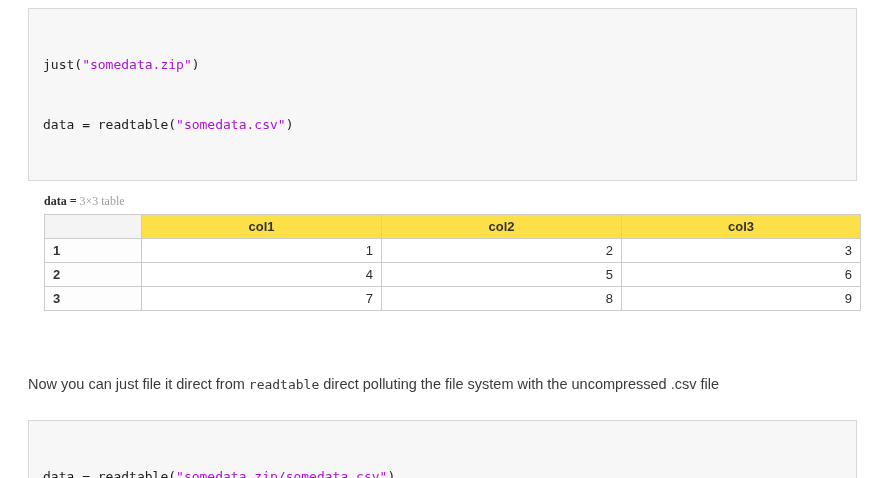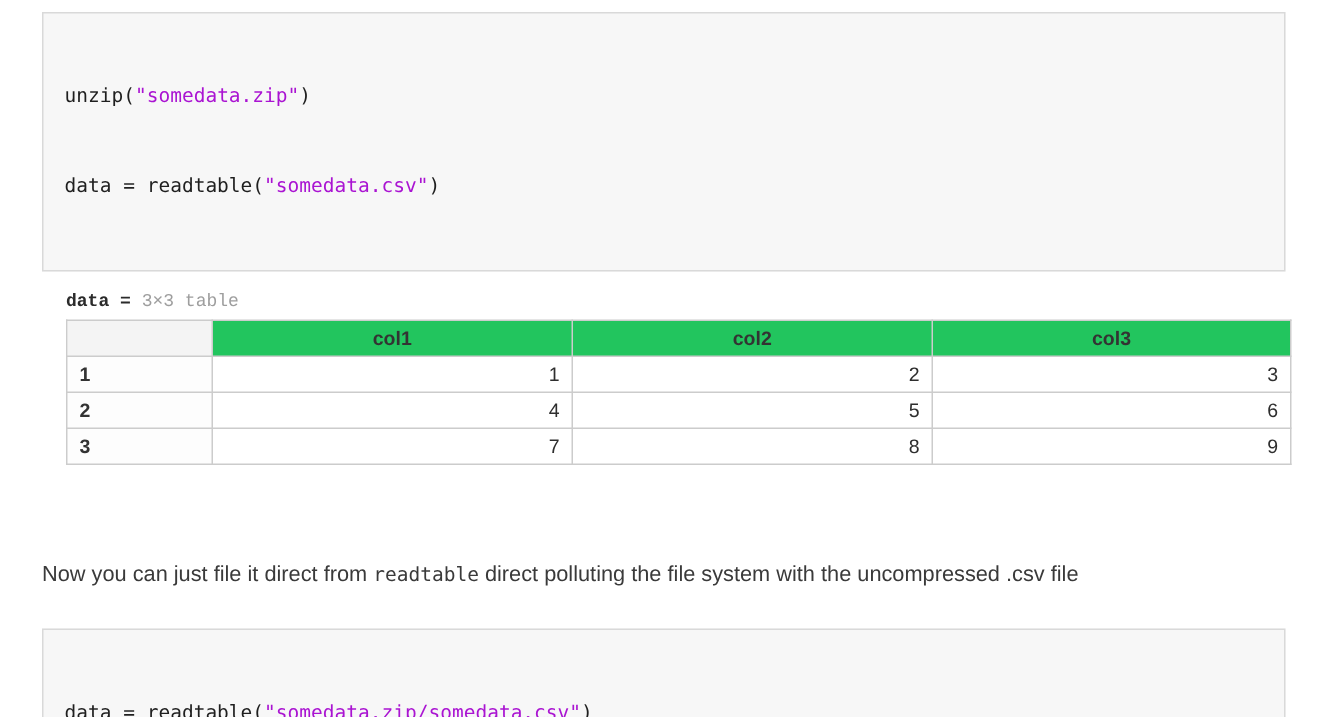--- a/index.html
+++ b/index.html
@@ -23,21 +23,21 @@
     font-size: 13px;
     line-height: 20px;
     color: #1f1f1f;
     white-space: pre;
   }
   .code-block .str { color: #aa14d2; }
 
   
   .out-label {
     margin: 13px 0 5px 44px;
-    font-family: Liberation Mono, monospace;
+    font-family: Liberation Serif, serif;
     font-size: 12px;
     color: #2b2b2b;
     font-weight: bold;
   }
   .out-label .dims {
     font-weight: normal;
     color: #9e9e9e;
   }
 
   
@@ -50,21 +50,21 @@
     font-size: 13px;
     color: #2e2e2e;
   }
   .mtable th, .mtable td {
     border: 1px solid #cccccc;
     height: 23px;
     padding: 0 8px;
     overflow: hidden;
   }
   .mtable th {
-    background: #22c55e;
+    background: #fde047;
     font-weight: bold;
     text-align: center;
     color: #333333;
   }
   .mtable th.corner { background: #f4f4f4; }
   .mtable td.rowlabel {
     font-weight: bold;
     text-align: left;
     background: #fdfdfd;
     color: #333333;
@@ -85,21 +85,21 @@
   }
 
   .gap-code2 { margin-top: 26px; }
 </style>
 </head>
 <body>
 
 <div class="page">
 
   <div class="code-block">
-    <div class="code-line"><span>unzip(</span><span class="str">"somedata.zip"</span><span>)</span></div>
+    <div class="code-line"><span>just(</span><span class="str">"somedata.zip"</span><span>)</span></div>
     <div class="code-line"><span>data = readtable(</span><span class="str">"somedata.csv"</span><span>)</span></div>
   </div>
 
   <div class="out-label"><span>data = </span><span class="dims">3×3 table</span></div>
 
   <table class="mtable">
     <colgroup>
         <col style="width:97px">
         <col style="width:240px">
         <col style="width:240px">

